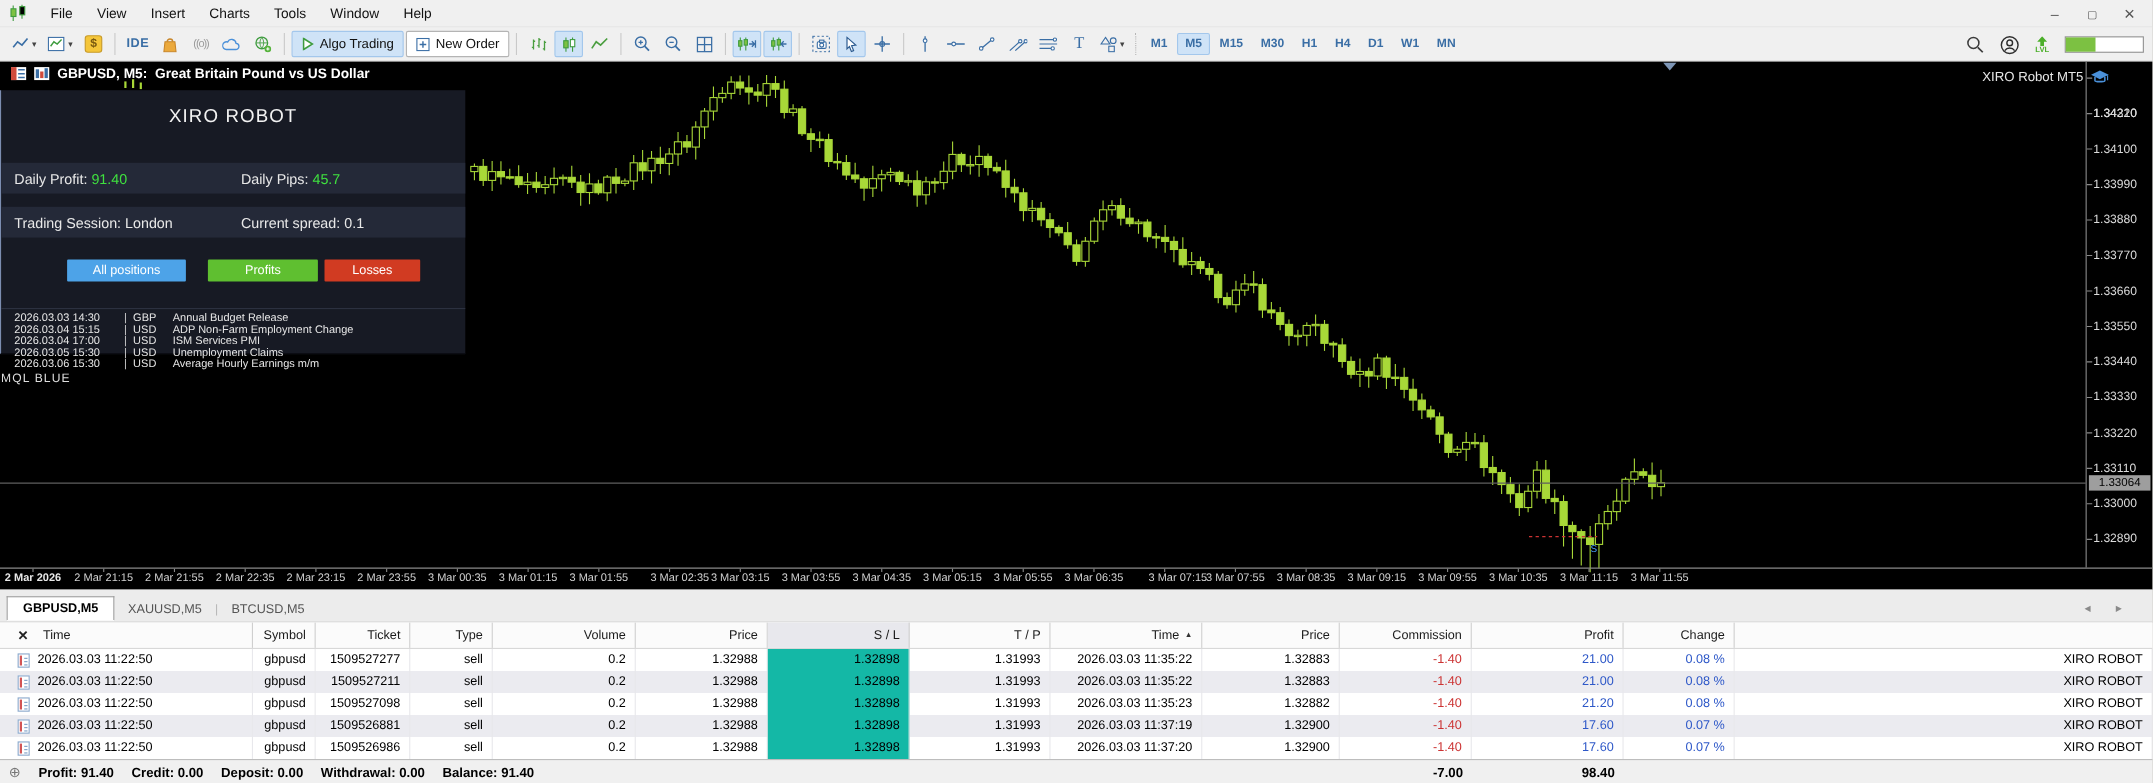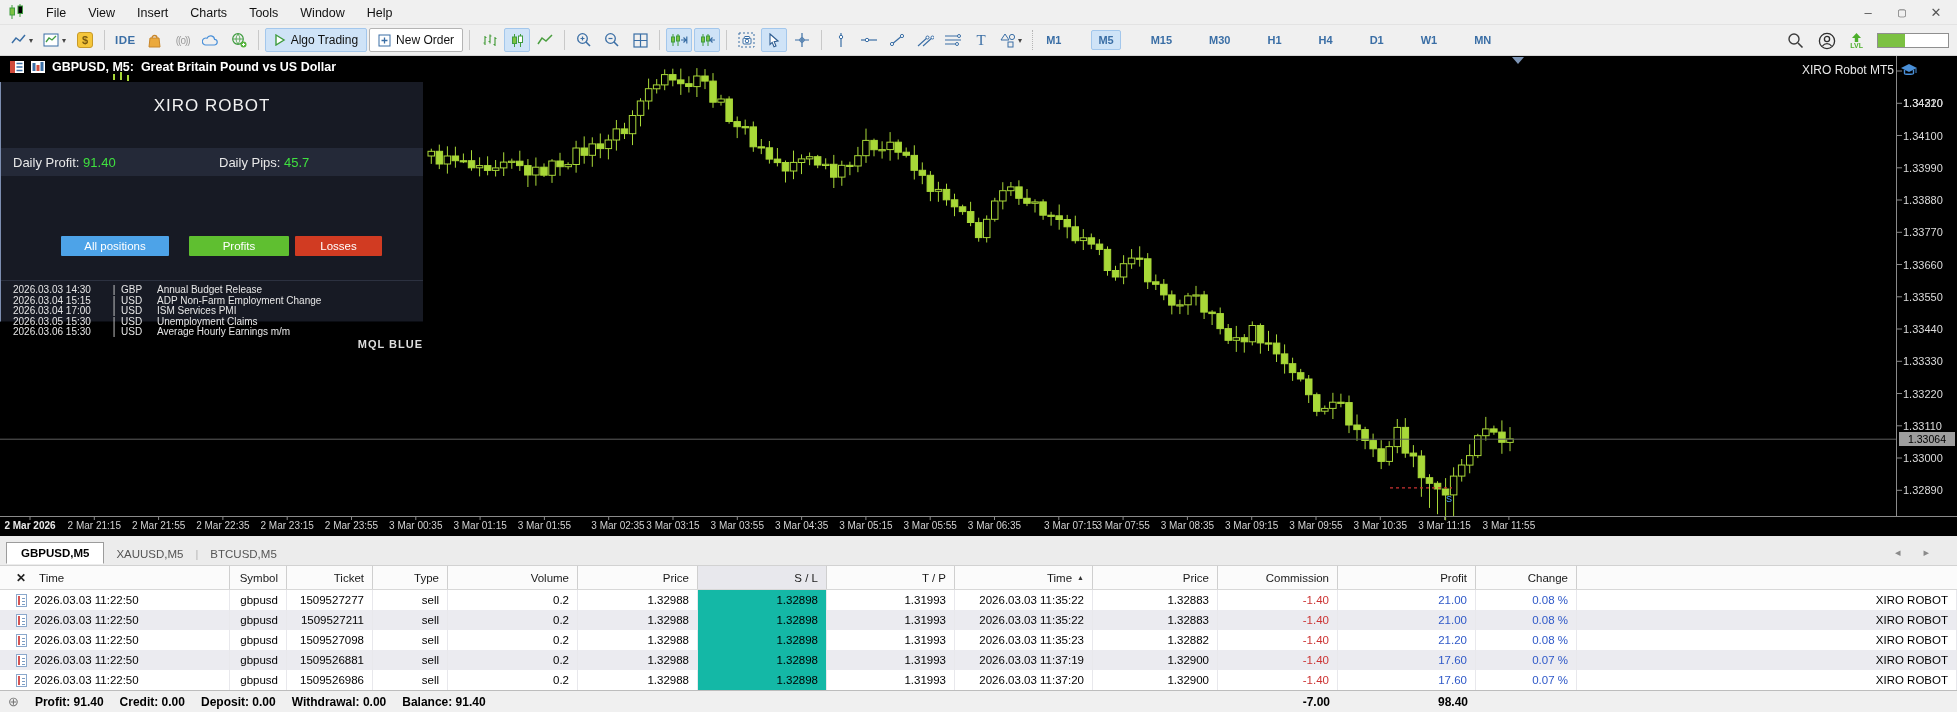--- a/index.html
+++ b/index.html
@@ -52,22 +52,22 @@
   .pgreen{color:#3fe03f;}
   .pbtnrow{position:absolute;top:152px;left:0;width:100%;height:24px;}
   .pbtn{position:absolute;height:20px;top:2px;border-radius:1px;color:#fff;font-size:11.5px;
         display:flex;align-items:center;justify-content:center;}
   #news{position:absolute;top:198px;left:0;width:100%;border-top:1px solid #2c3140;padding-top:4px;}
   .newsline{display:flex;color:#e6e6e6;font-size:10px;line-height:10.6px;white-space:nowrap;}
   .nl-t{width:94px;margin-left:12px;}
   .nl-sep{width:14px;text-align:center;color:#cfcfcf;}
   .nl-c{width:30px;}
   .nl-e{margin-left:6px;}
-  #panel-footer{position:absolute;top:256px;width:100%;text-align:right;color:#dedede;
-                font-size:11px;letter-spacing:1px;font-weight:bold;}
+  #panel-footer{position:absolute;top:256px;width:100%;text-align:left;color:#dedede;
+                font-size:11px;letter-spacing:1px;}
   
   .price-label{position:absolute;left:1903px;color:#dcdcdc;font-size:11px;}
   #cur-price{position:absolute;left:1899px;top:376px;width:56px;height:14px;background:#9e9e9e;
              color:#000;font-size:10.5px;display:flex;align-items:center;justify-content:center;text-align:right;}
   .time-label{position:absolute;top:464px;color:#d2d2d2;font-size:10px;transform:translateX(-50%);
               white-space:nowrap;}
   .time-label.first{font-weight:bold;color:#e8e8e8;}
   
   #tabbar{position:absolute;top:536px;left:0;width:100%;height:30px;background:#ececec;
           display:flex;align-items:flex-end;border-bottom:1px solid #d2d2d2;}
@@ -302,21 +302,21 @@
     </span>
     <span class="tbtn">
       <svg width="16" height="16" viewBox="0 0 16 16">
           <path d="M5 2 L9 8 H1 z" fill="none" stroke="#3a6ea5"></path>
           <circle cx="12" cy="5" r="2.6" fill="none" stroke="#3a6ea5"></circle>
           <rect x="8" y="10" width="5" height="5" fill="none" stroke="#3a6ea5"></rect>
         </svg>
       <span class="caret">▾</span>
     </span>
     <span class="tsep" style="background:transparent;border-left:1px dotted #b5b5b5;"></span>
-    <span id="tf-group" style="display:flex;align-items:center;gap:21px;">
+    <span id="tf-group" style="display:flex;align-items:center;">
         <span class="tf">M1</span>
         <span class="tf on">M5</span>
         <span class="tf">M15</span>
         <span class="tf">M30</span>
         <span class="tf">H1</span>
         <span class="tf">H4</span>
         <span class="tf">D1</span>
         <span class="tf">W1</span>
         <span class="tf">MN</span>
       </span>
@@ -692,20 +692,24 @@
           <line x1="16" y1="5.5" x2="16" y2="10" stroke="#4a90d9"></line>
         </svg>
     </div>
 
     <div id="panel">
       <div id="panel-title">XIRO ROBOT</div>
       <div class="pstrip" style="top:66px;">
         <span class="pcell1"><span>Daily Profit: </span><span class="pgreen">91.40</span></span>
         <span class="pcell2"><span>Daily Pips:  </span><span class="pgreen">45.7</span></span>
       </div>
+      <div class="pstrip" style="top:106px;">
+        <span class="pcell1">Trading Session: London</span>
+        <span class="pcell2">Current spread: 0.1</span>
+      </div>
       <div class="pbtnrow" id="panel-buttons">
           <span class="pbtn" style="left: 60px; width: 108px; background: rgb(77, 163, 232);">All positions</span>
           <span class="pbtn" style="left: 188px; width: 100px; background: rgb(95, 191, 48);">Profits</span>
           <span class="pbtn" style="left: 294px; width: 87px; background: rgb(209, 59, 34);">Losses</span>
         </div>
       <div id="news">
           <div class="newsline">
             <span class="nl-t">2026.03.03 14:30</span>
             <span class="nl-sep">|</span>
             <span class="nl-c">GBP</span>

